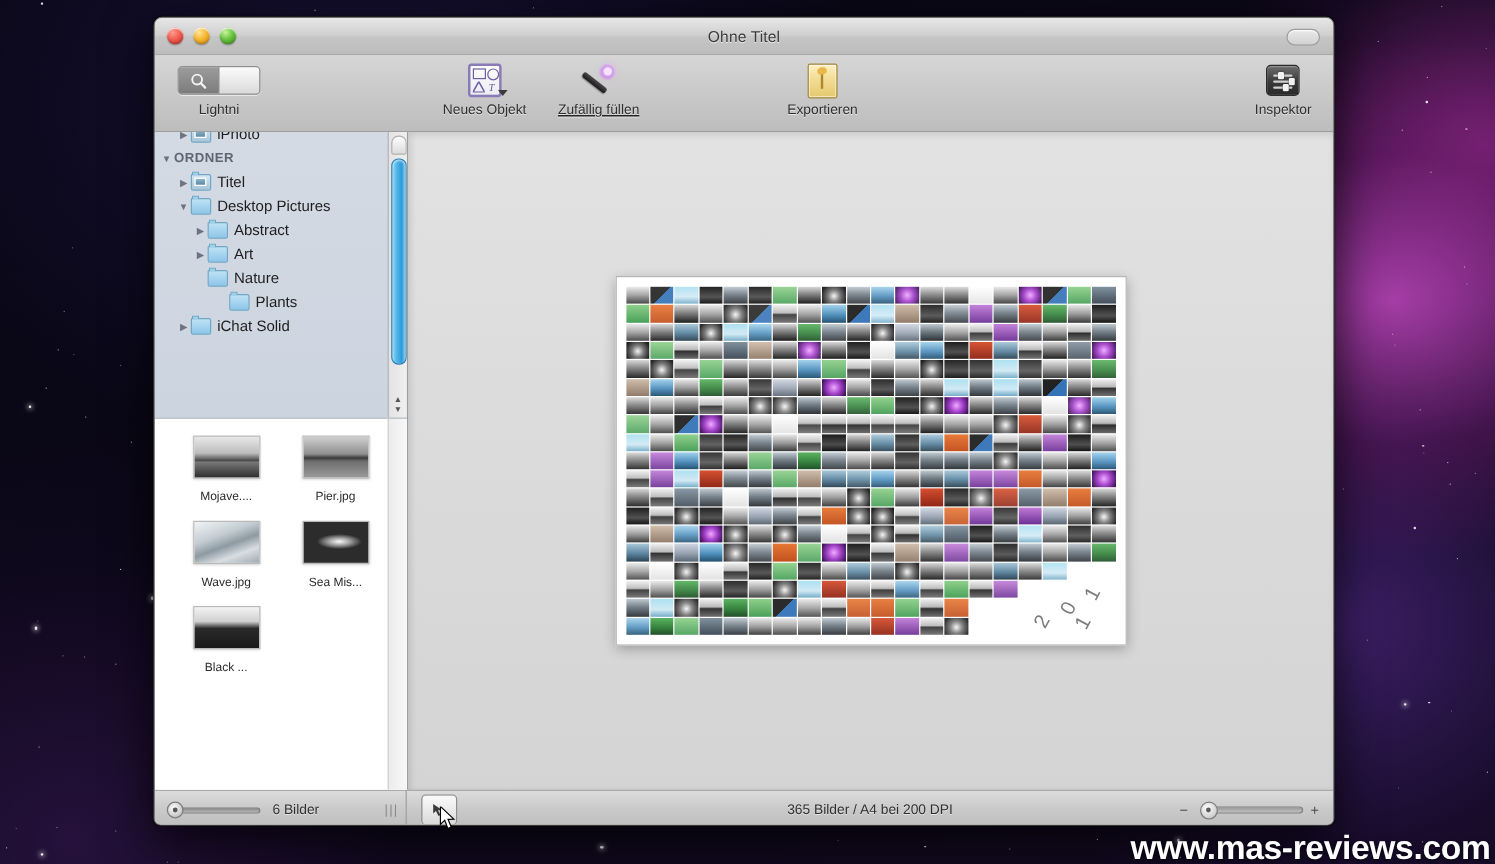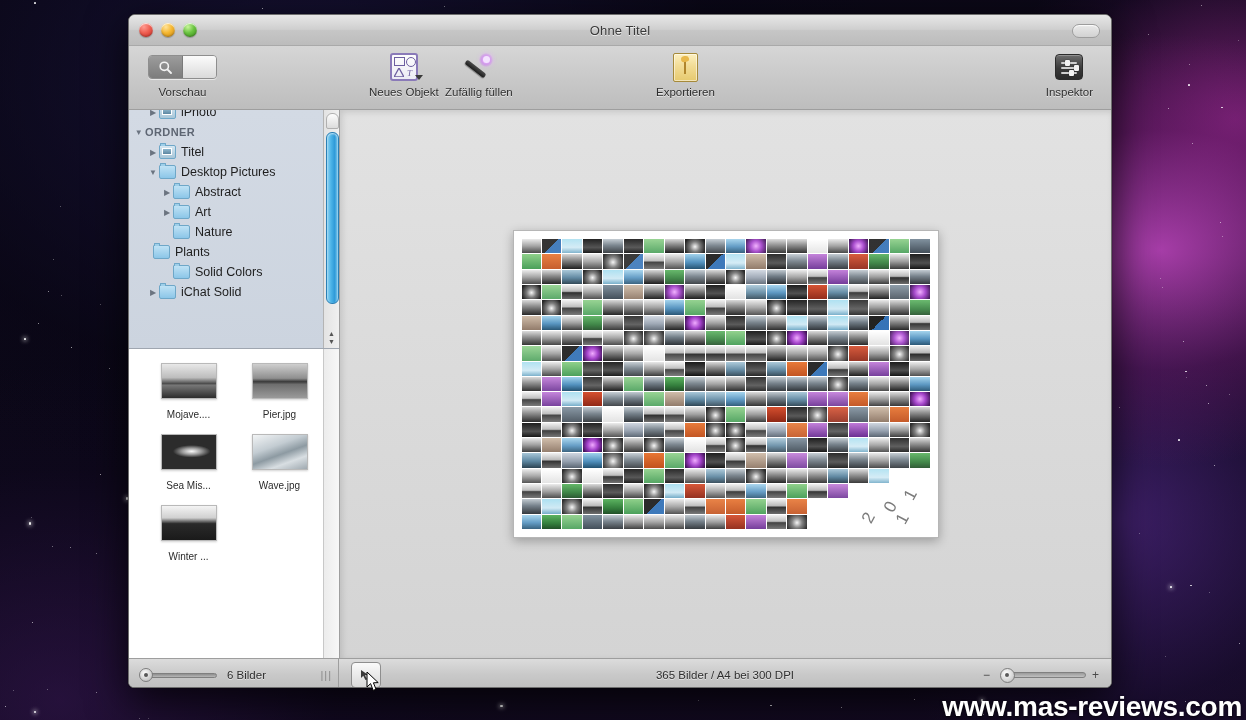--- a/index.html
+++ b/index.html
@@ -317,21 +317,21 @@
         <div class="seg">
           <div class="seg-a">
             <svg width="15" height="15" viewBox="0 0 15 15" aria-hidden="true">
               <circle cx="6.3" cy="6.3" r="4.1" fill="none" stroke="#f2f2f2" stroke-width="1.6"></circle>
               <line x1="9.4" y1="9.4" x2="13" y2="13" stroke="#f2f2f2" stroke-width="1.9" stroke-linecap="round"></line>
             </svg>
           </div>
           <div class="seg-b"></div>
         </div>
       </div>
-      <div class="tb-label">Vorschau</div>
+      <div class="tb-label">Lightni</div>
     </div>
 
     <div class="tb-item" style="left:240px;">
       <div class="tb-ico">
         <div class="ico-newobj">
           <i class="sq" style="width:9px;height:7px;"></i>
           <i class="ci" style="width:8px;height:8px;"></i>
           <i style="border:none;display:flex;align-items:flex-end;">
             <svg width="10" height="9" aria-hidden="true">
                 <polygon points="5,0 10,9 0,9" fill="none" stroke="#6d5fa0" stroke-width="1.3"></polygon>
@@ -341,21 +341,21 @@
             <svg width="10" height="9" aria-hidden="true">
                 <text x="1" y="8" font-size="9" fill="#6d5fa0" font-family="Liberation Serif, serif">T</text>
               </svg>
           </i>
           <span class="dropcaret"></span>
         </div>
       </div>
       <div class="tb-label">Neues Objekt</div>
     </div>
 
-    <div class="tb-item" style="left:316px;">
+    <div class="tb-item" style="left:336px;text-decoration:underline;">
       <div class="tb-ico">
         <div class="ico-wand">
           <div class="glow"></div>
           <div class="stick"></div>
           <div class="tip"></div>
         </div>
       </div>
       <div class="tb-label">Zufällig füllen</div>
     </div>
 
@@ -418,29 +418,24 @@
             <div class="tree-row" style="padding-left: 32px;">
               <span class="caret">▶</span>
               <span class="folder"></span>
               <span>Art</span>
             </div>
             <div class="tree-row" style="padding-left: 32px;">
               <span class="caret"></span>
               <span class="folder"></span>
               <span>Nature</span>
             </div>
-            <div class="tree-row" style="padding-left: 12px;">
+            <div class="tree-row" style="padding-left: 50px;">
               <span class="caret"></span>
               <span class="folder"></span>
               <span>Plants</span>
-            </div>
-            <div class="tree-row" style="padding-left: 32px;">
-              <span class="caret"></span>
-              <span class="folder"></span>
-              <span>Solid Colors</span>
             </div>
             <div class="tree-row" style="padding-left: 18px;">
               <span class="caret">▶</span>
               <span class="folder"></span>
               <span>iChat Solid</span>
             </div>
           </div>
         <div class="tree-scroll">
           <div class="sb-cap"></div>
           <div class="sb-thumb"></div>
@@ -455,30 +450,30 @@
         <div id="thumbs">
             <div class="thumb">
               <div class="img t-mojave"></div>
               <div class="nm">Mojave....</div>
             </div>
             <div class="thumb">
               <div class="img t-pier"></div>
               <div class="nm">Pier.jpg</div>
             </div>
             <div class="thumb">
+              <div class="img t-wave"></div>
+              <div class="nm">Wave.jpg</div>
+            </div>
+            <div class="thumb">
               <div class="img t-seamist"></div>
               <div class="nm">Sea Mis...</div>
             </div>
             <div class="thumb">
-              <div class="img t-wave"></div>
-              <div class="nm">Wave.jpg</div>
-            </div>
-            <div class="thumb">
               <div class="img t-winter"></div>
-              <div class="nm">Winter ...</div>
+              <div class="nm">Black ...</div>
             </div>
           </div>
         <div id="browser-scroll"></div>
       </div>
     </div>
 
     <div id="canvas">
       <div id="page">
         <div id="collage" style="grid-template-columns: repeat(20, 1fr); grid-template-rows: repeat(19, 1fr);">
             <div class="cell" style="background: linear-gradient(rgb(233, 233, 233), rgb(157, 157, 157) 50%, rgb(59, 59, 59)); opacity: 0.92;"></div>
@@ -881,21 +876,21 @@
       <div id="count-label">6 Bilder</div>
       <div id="grip">|||</div>
     </div>
 
     <div id="bottom-right">
       <div id="viewmode-btn">
         <svg width="13" height="13" viewBox="0 0 13 13" aria-hidden="true">
           <polygon points="1,1 1,9 3.3,6.8 5.4,11 7,10.2 5,6.2 8.3,6" fill="#3a3a3a"></polygon>
         </svg>
       </div>
-      <div id="status-text">365 Bilder / A4 bei 300 DPI</div>
+      <div id="status-text">365 Bilder / A4 bei 200 DPI</div>
       <div id="zoom-ctl">
         <div class="zsign">−</div>
         <div class="zslider">
           <div class="zs-track"></div>
           <div class="zs-knob"></div>
         </div>
         <div class="zsign">+</div>
       </div>
     </div>
   </div>

